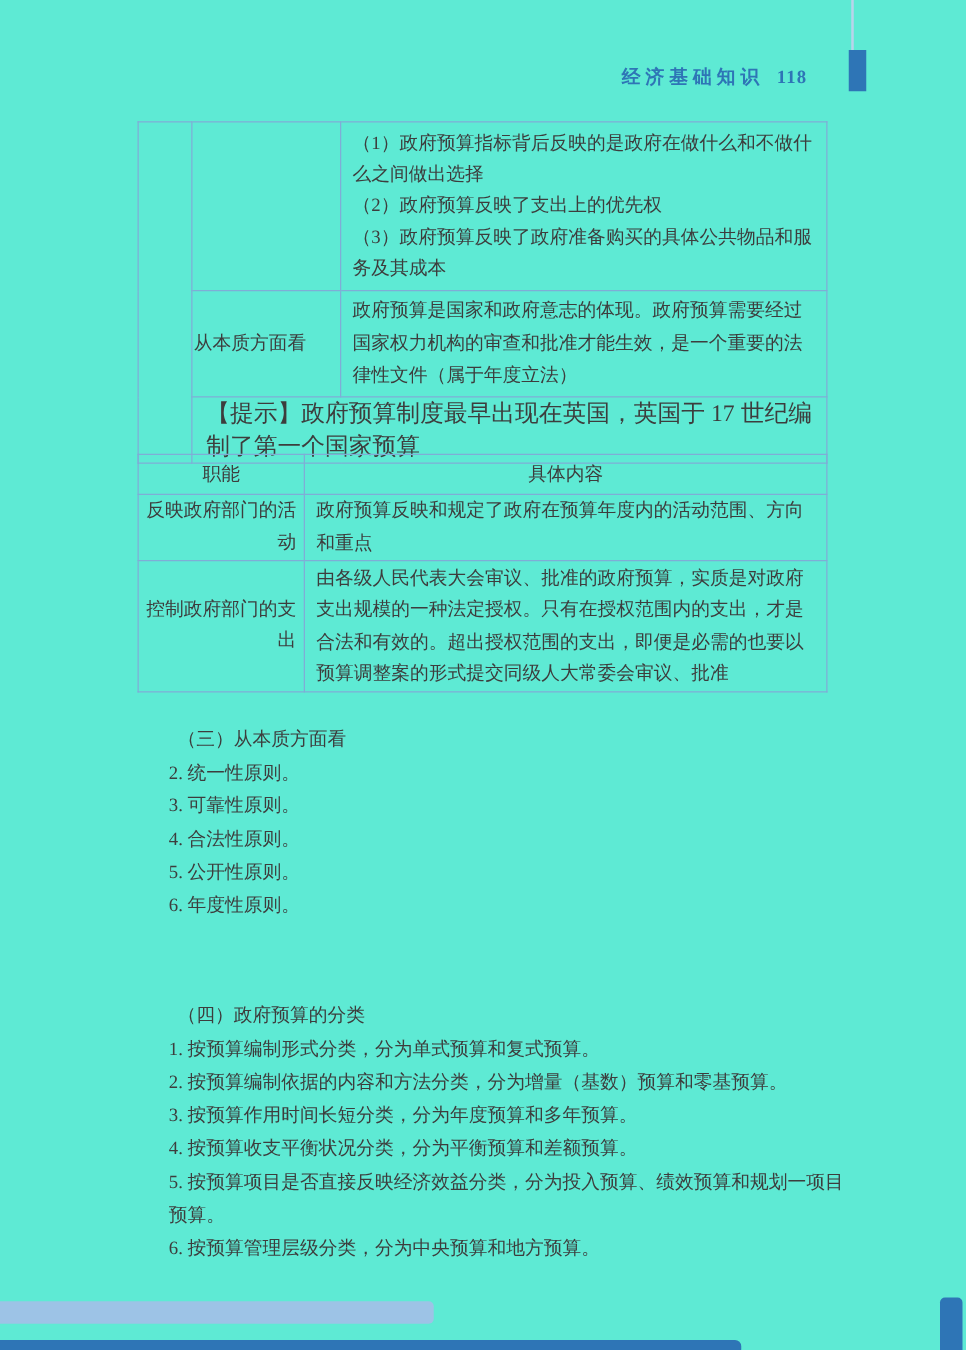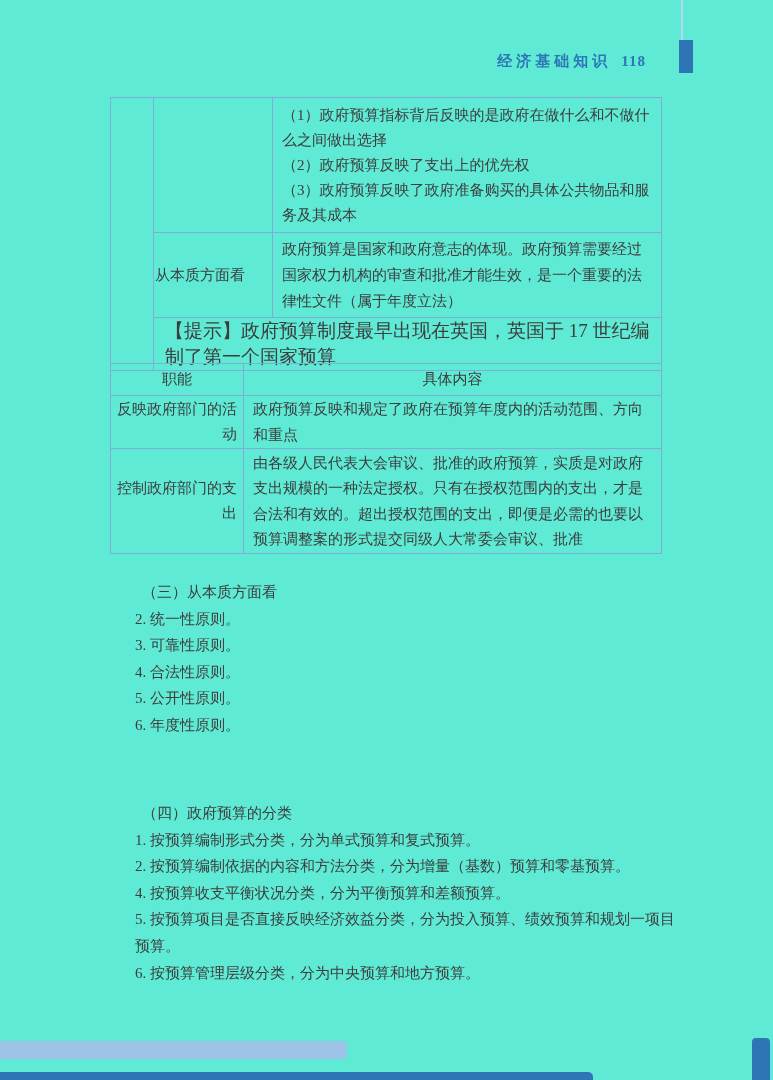--- a/index.html
+++ b/index.html
@@ -123,20 +123,21 @@
     <div class="li">3. 可靠性原则。</div>
     <div class="li">4. 合法性原则。</div>
     <div class="li">5. 公开性原则。</div>
     <div class="li">6. 年度性原则。</div>
   </div>
 
   <div class="sec sec4">
     <div class="h">（四）政府预算的分类</div>
     <div class="li">1. 按预算编制形式分类，分为单式预算和复式预算。</div>
     <div class="li">2. 按预算编制依据的内容和方法分类，分为增量（基数）预算和零基预算。</div>
+    <div class="li">3. 按预算作用时间长短分类，分为年度预算和多年预算。</div>
     <div class="li">4. 按预算收支平衡状况分类，分为平衡预算和差额预算。</div>
     <div class="li">5. 按预算项目是否直接反映经济效益分类，分为投入预算、绩效预算和规划一项目预算。</div>
     <div class="li">6. 按预算管理层级分类，分为中央预算和地方预算。</div>
   </div>
 
   <div class="bar-light"></div>
   <div class="bar-dark"></div>
   <div class="bar-vert"></div>
 
 </div>

